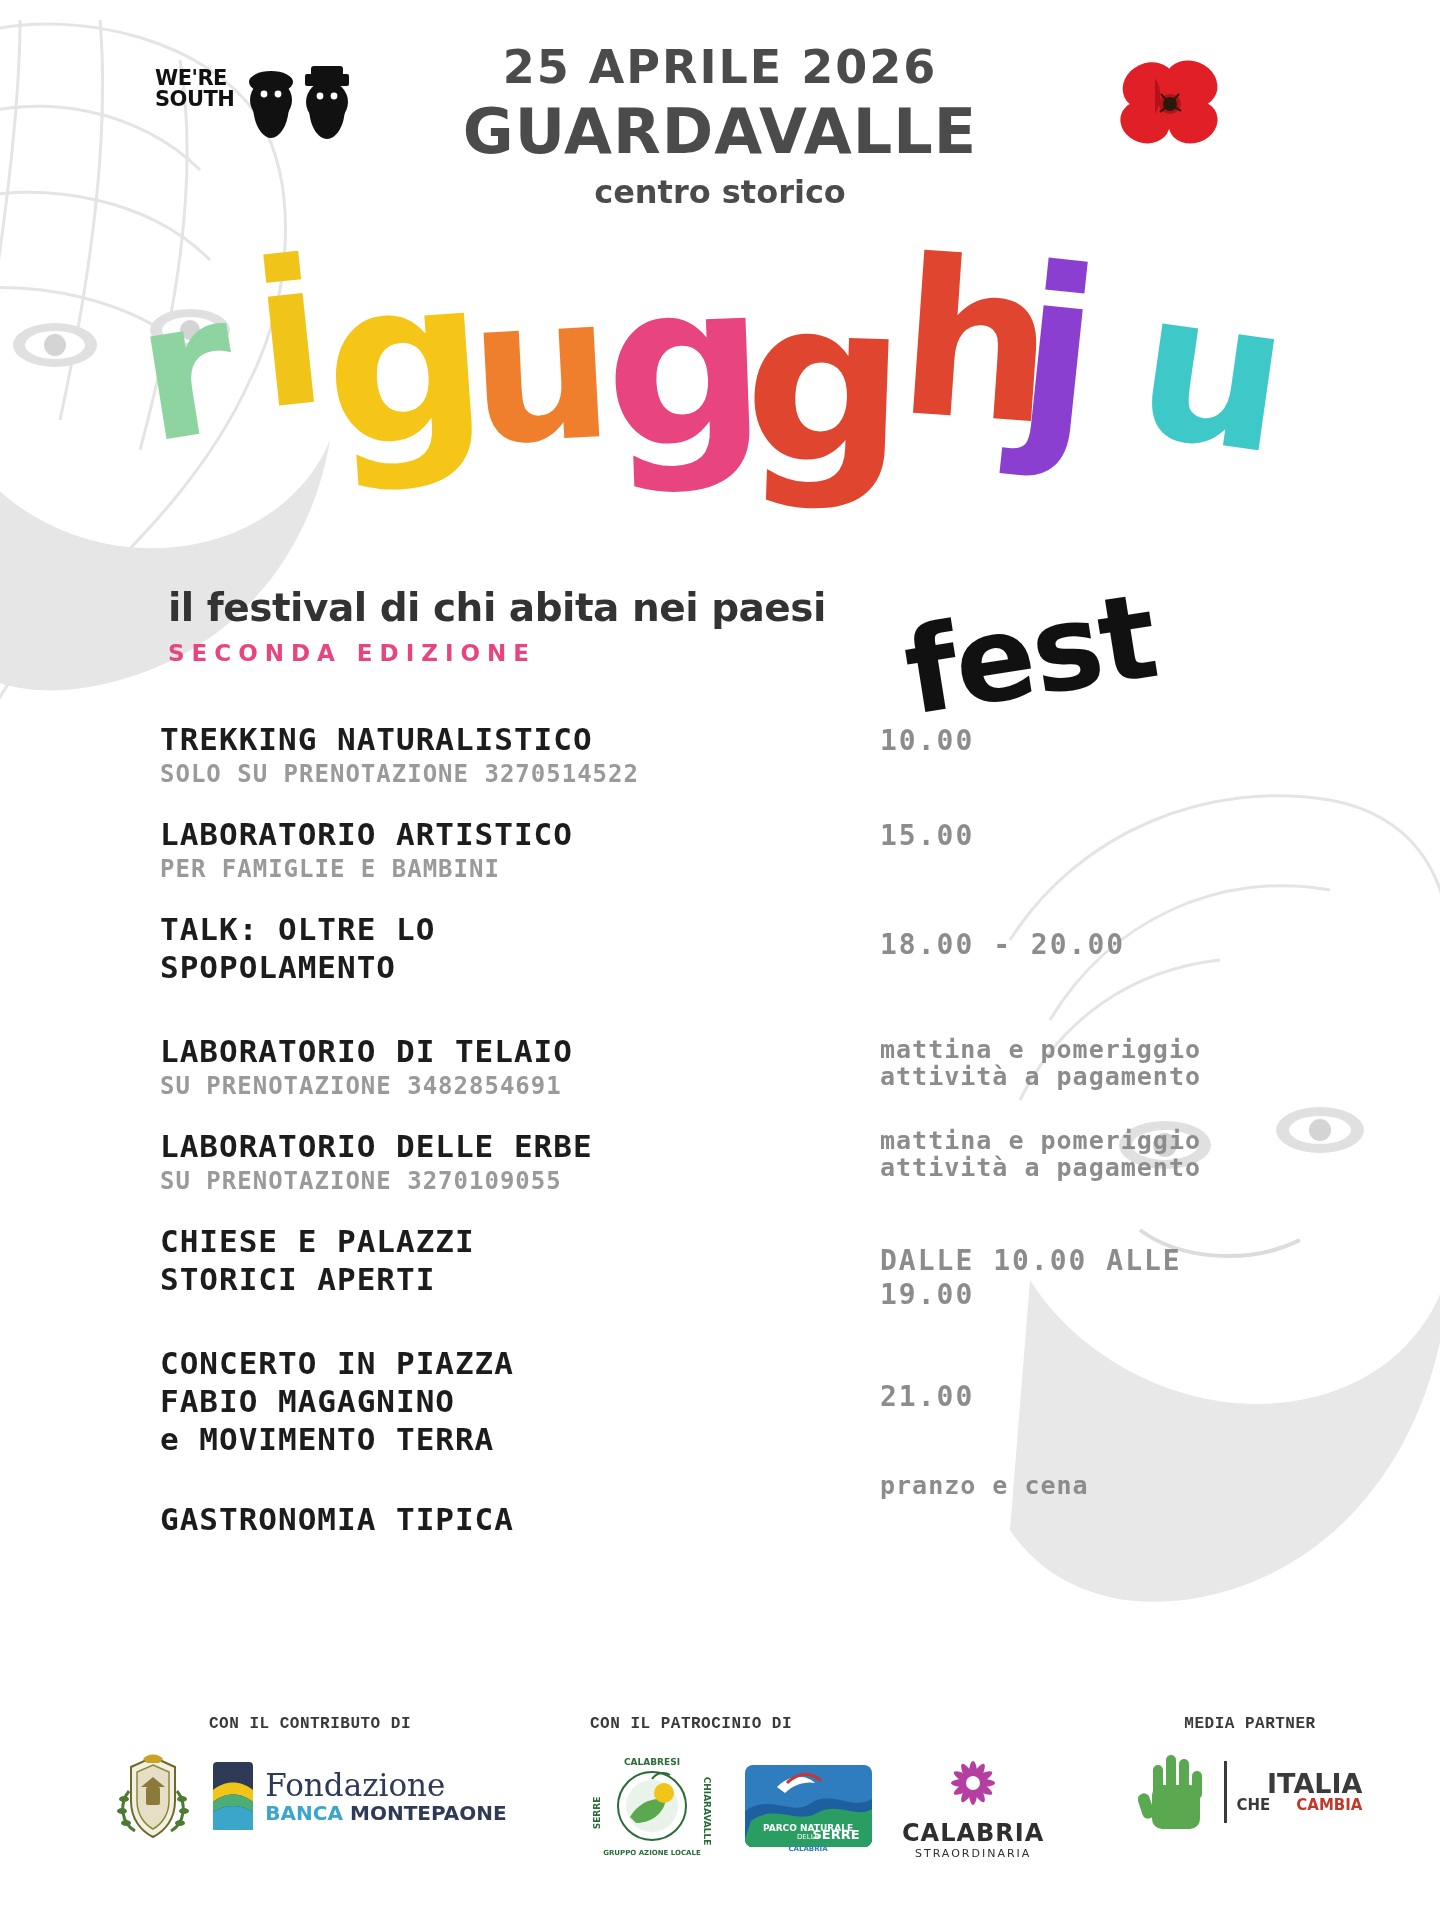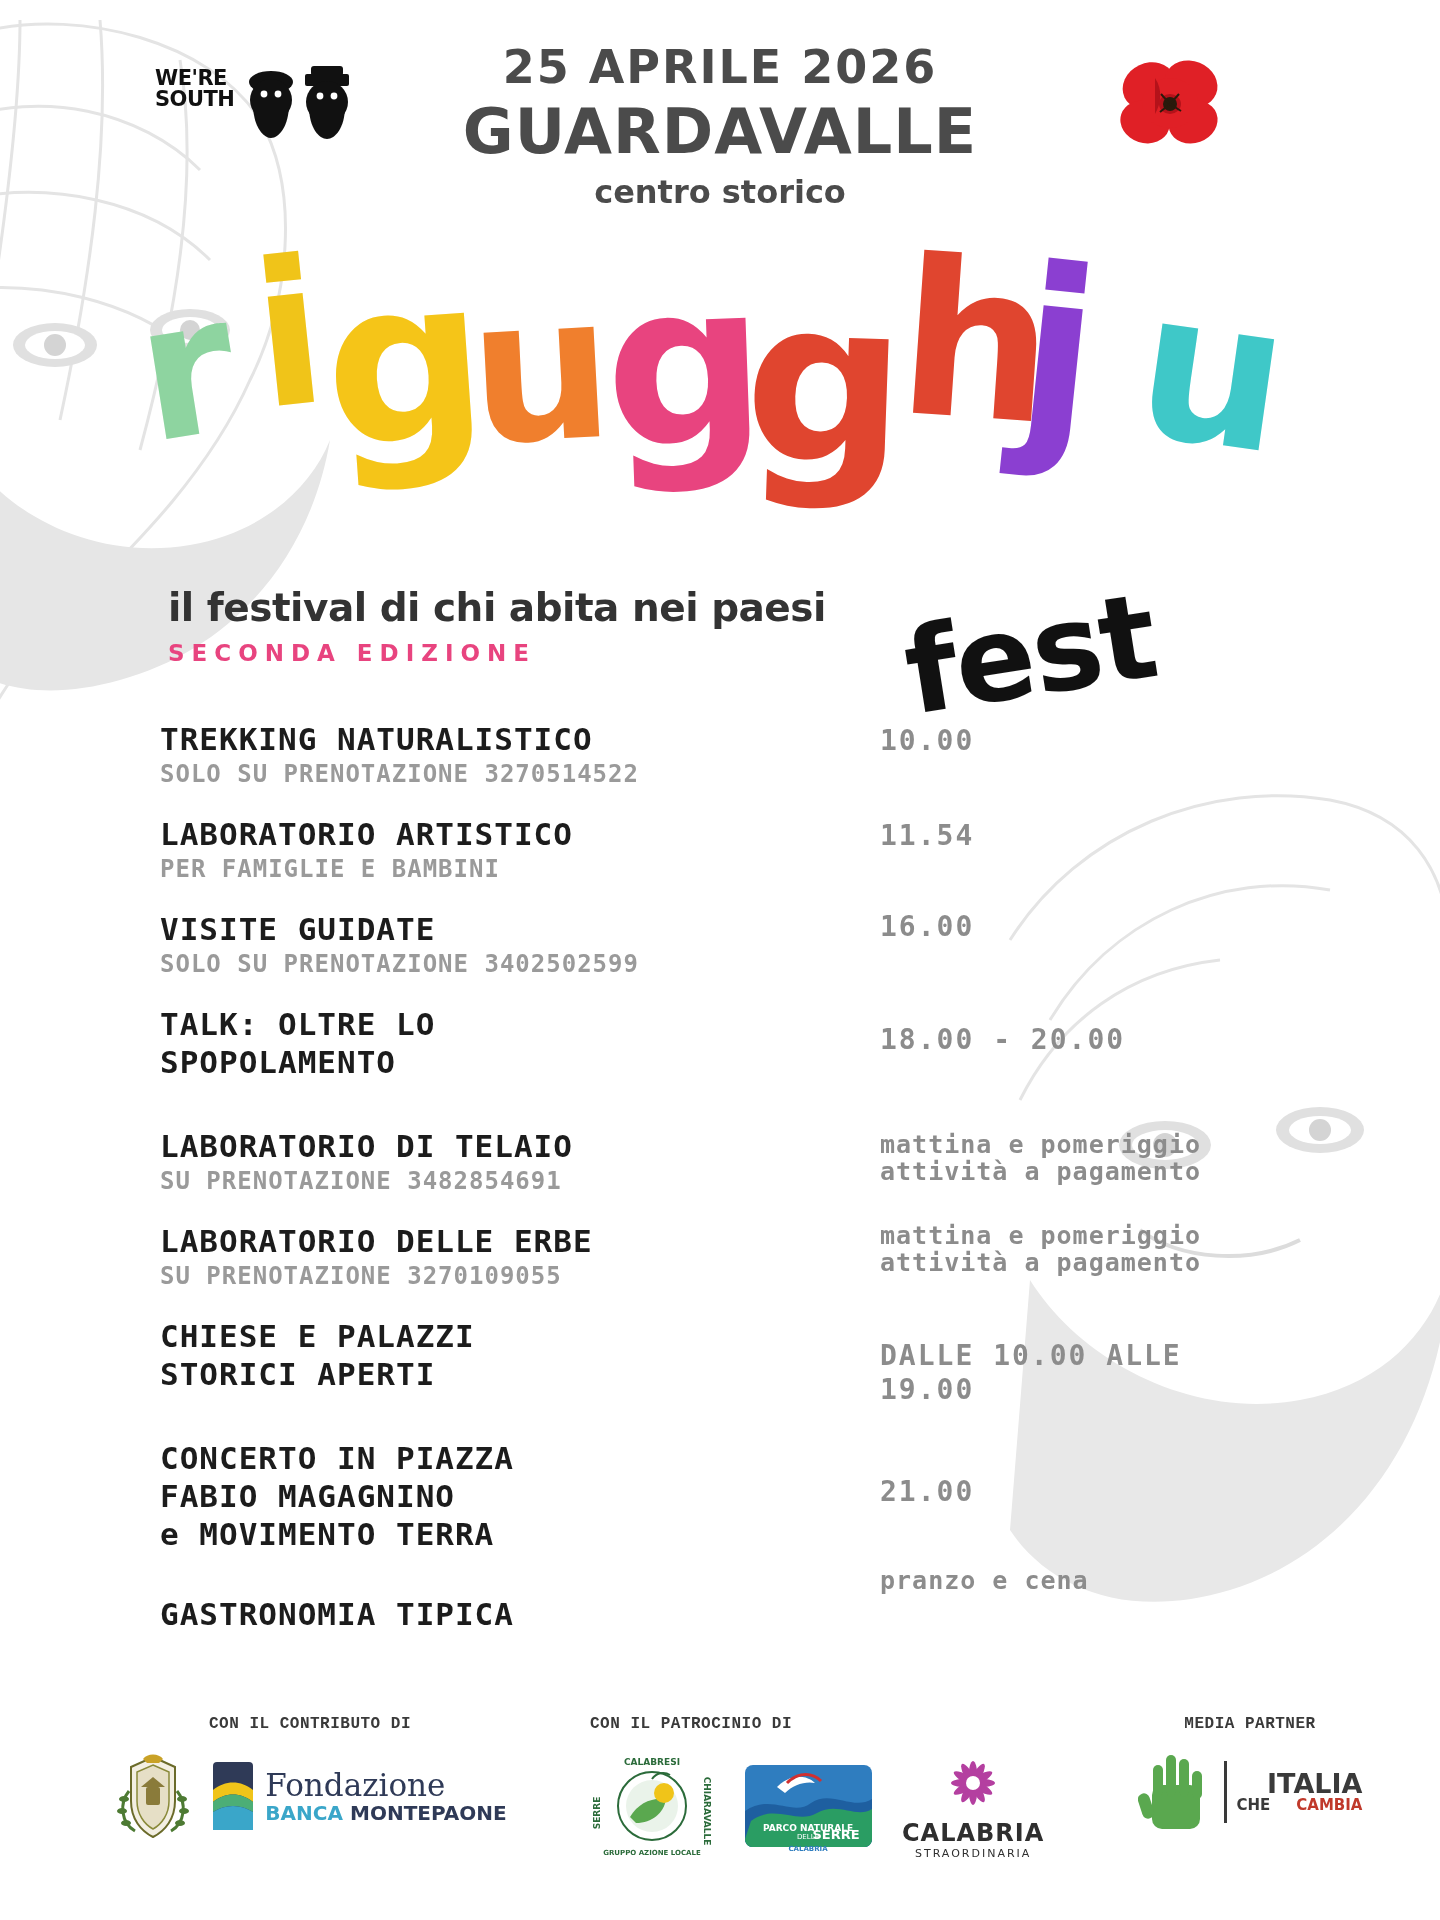--- a/index.html
+++ b/index.html
@@ -241,30 +241,23 @@
         <div class="ev-sub">SOLO SU PRENOTAZIONE 3270514522</div>
       </div>
       <div class="ev-time" style="top:4px;">10.00</div>
     </div>
 
     <div class="row">
       <div class="row-left">
         <div class="ev-title">LABORATORIO ARTISTICO</div>
         <div class="ev-sub">PER FAMIGLIE E BAMBINI</div>
       </div>
-      <div class="ev-time" style="top:4px;">11.54</div>
-    </div>
-
-    <div class="row">
-      <div class="row-left">
-        <div class="ev-title">VISITE GUIDATE</div>
-        <div class="ev-sub">SOLO SU PRENOTAZIONE 3402502599</div>
-      </div>
-      <div class="ev-time" style="top:0px;">16.00</div>
-    </div>
+      <div class="ev-time" style="top:4px;">15.00</div>
+    </div>
+
 
     <div class="row" style="min-height:96px;">
       <div class="row-left">
         <div class="ev-title">TALK: OLTRE LO
 SPOPOLAMENTO</div>
         <div class="ev-sub"></div>
       </div>
       <div class="ev-time" style="top:18px;">18.00 - 20.00</div>
     </div>
 

